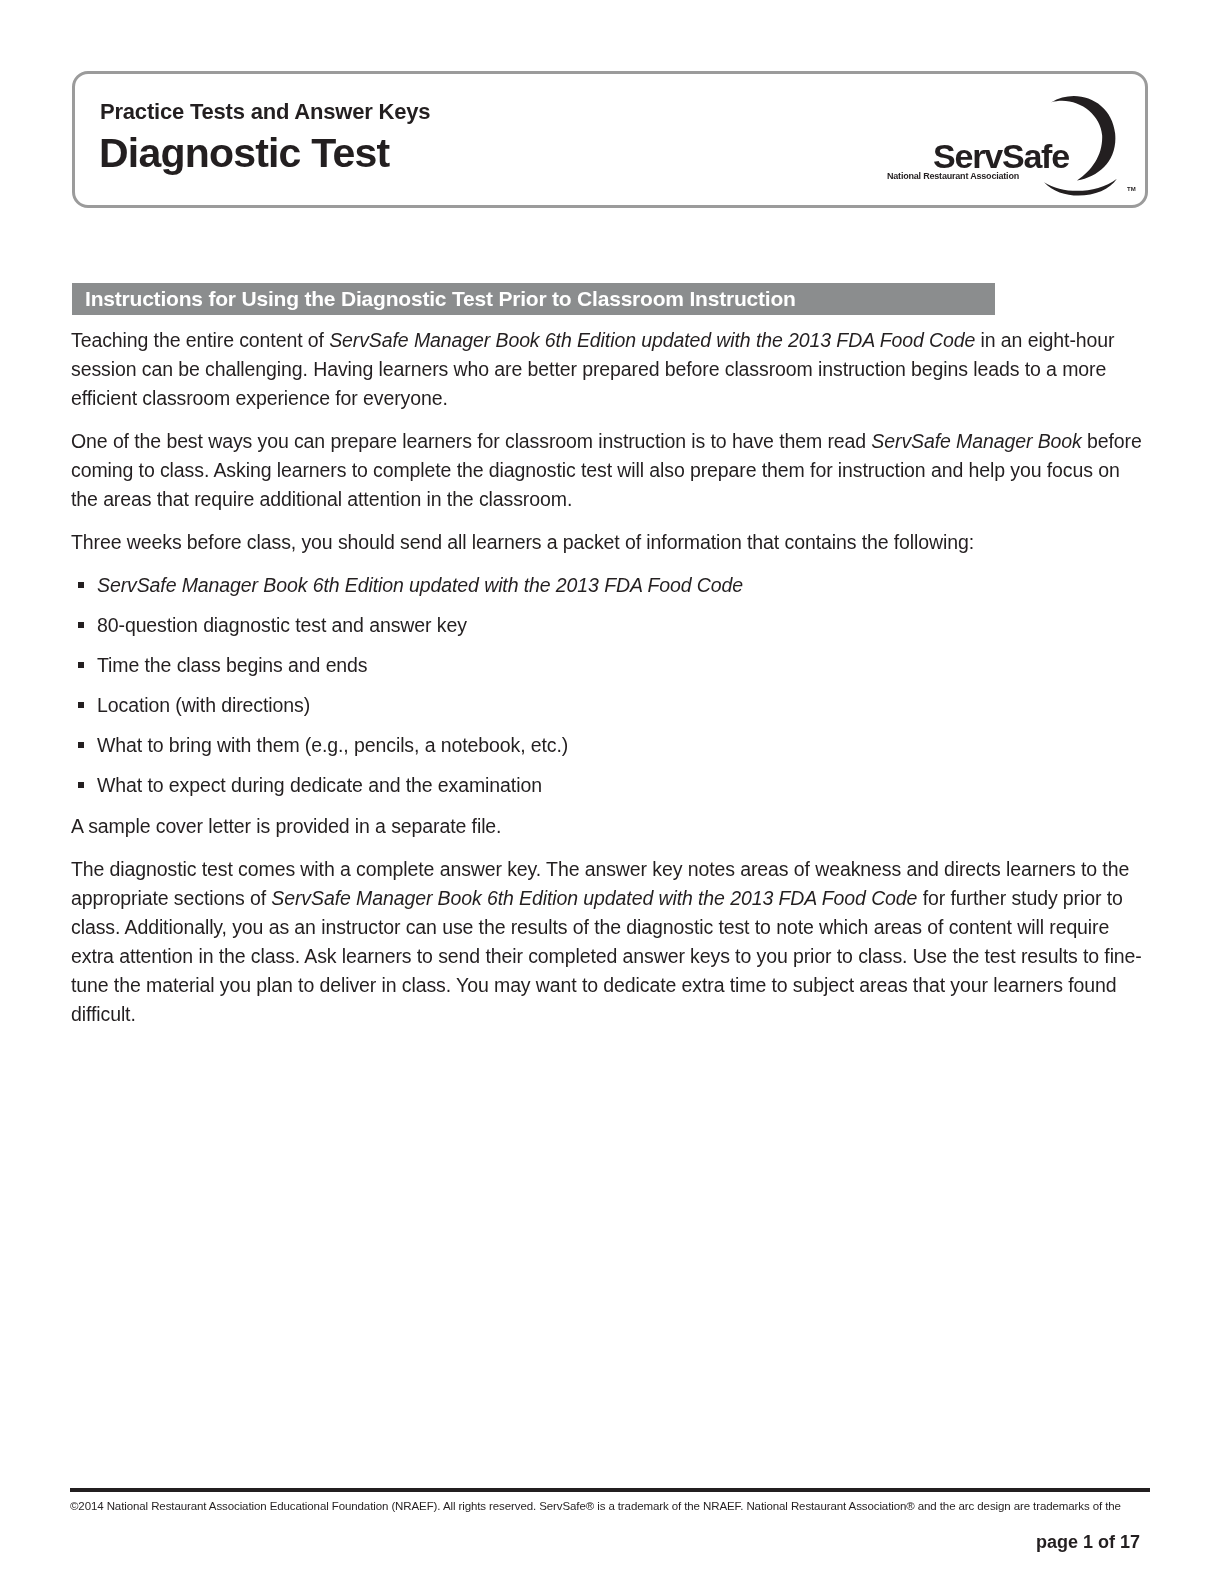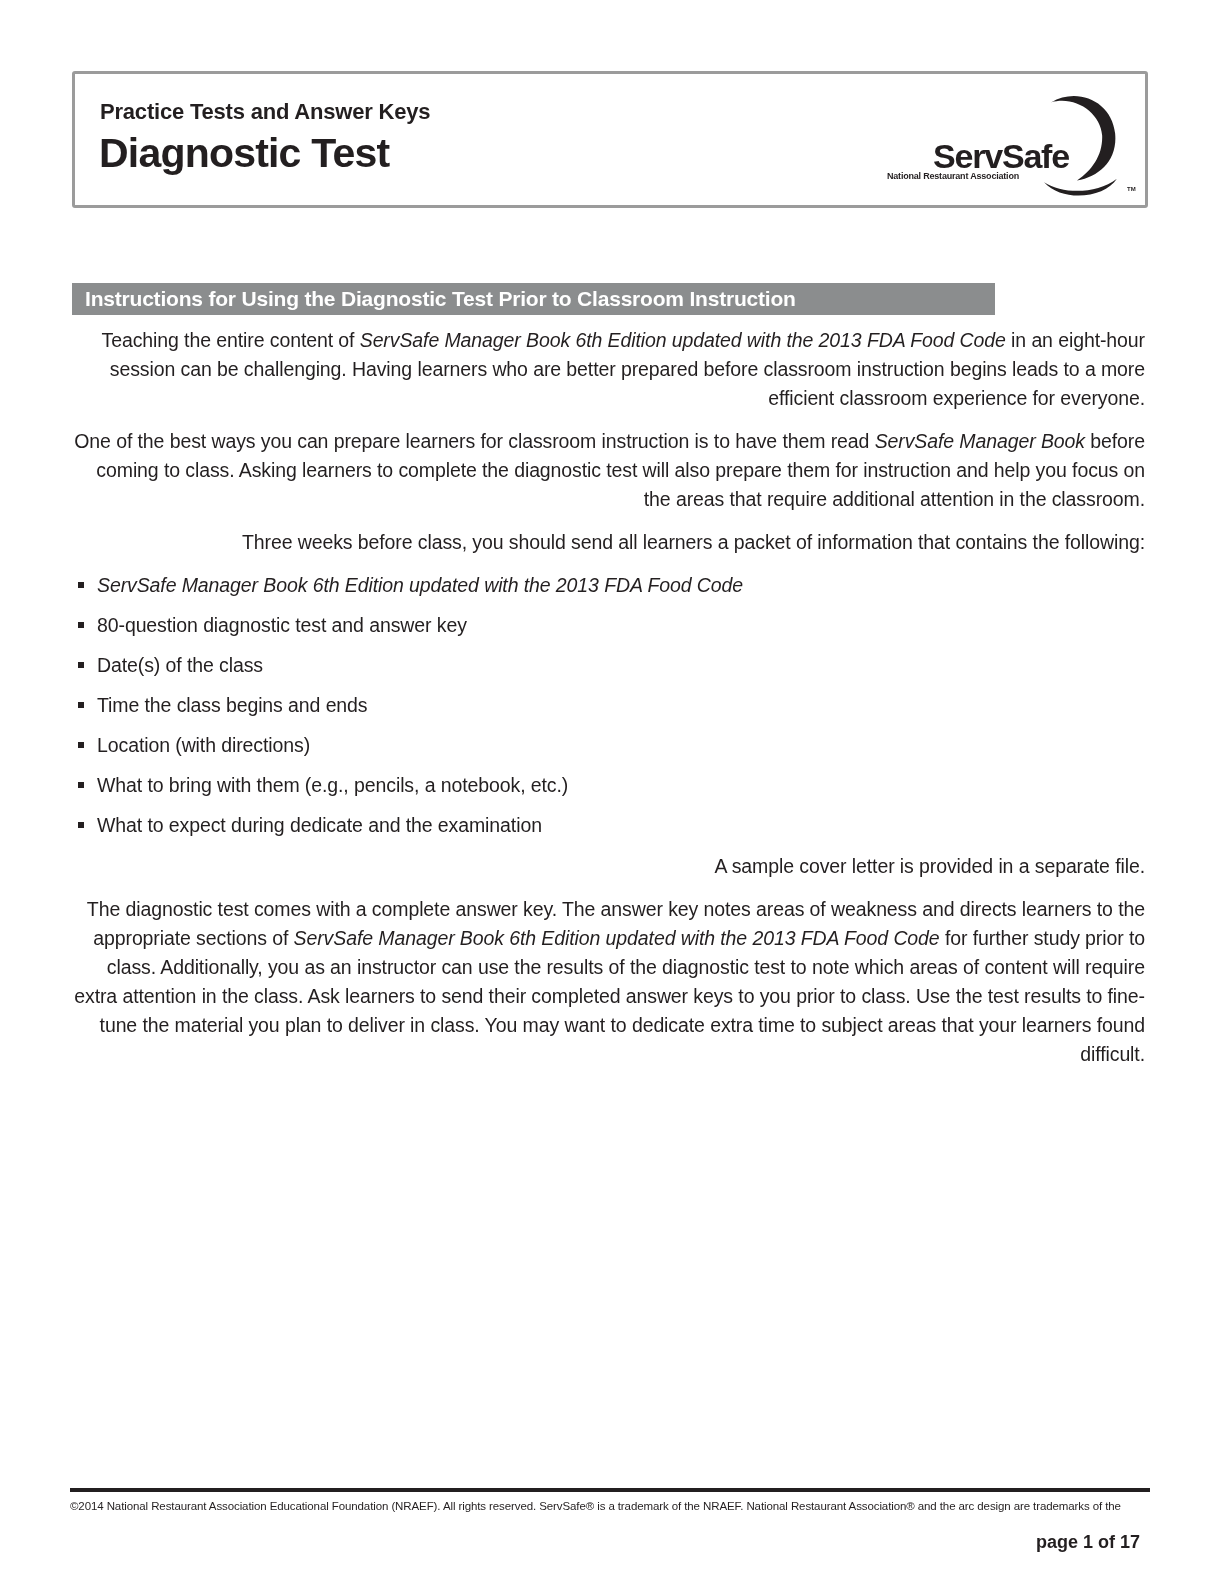--- a/index.html
+++ b/index.html
@@ -12,21 +12,21 @@
     color: #231f20;
     overflow: hidden;
   }
 
   
   .header-box {
     position: absolute;
     left: 72px; top: 71px;
     width: 1076px; height: 137px;
     border: 3px solid #9b9b9b;
-    border-radius: 3px;
+    border-radius: 16px;
     box-sizing: border-box;
   }
   .kicker {
     position: absolute;
     left: 25px; top: 25px;
     font-size: 22px;
     font-weight: bold;
     letter-spacing: -0.2px;
   }
   .doc-title {
@@ -86,21 +86,21 @@
 
   
   .body-copy {
     position: absolute;
     left: 71px; top: 326px;
     width: 1074px;
     font-size: 19.5px;
     line-height: 29px;
     letter-spacing: -0.1px;
   }
-  .body-copy p { margin: 0 0 14px 0; text-align: right; }
+  .body-copy p { margin: 0 0 14px 0; }
   .body-copy em { font-style: italic; }
   ul.packet-list {
     list-style: none;
     margin: 0 0 12px 0;
     padding: 0;
   }
   ul.packet-list li {
     position: relative;
     padding-left: 26px;
     margin-bottom: 11px;
@@ -156,21 +156,20 @@
   <div class="section-banner" style="background: rgb(139, 141, 142);">Instructions for Using the Diagnostic Test Prior to Classroom Instruction</div>
 
   <div class="body-copy">
     <p><span>Teaching the entire content of </span><em>ServSafe Manager Book 6th Edition updated with the 2013 FDA Food Code</em><span> in an eight-hour session can be challenging. Having learners who are better prepared before classroom instruction begins leads to a more efficient classroom experience for everyone.</span></p>
     <p><span>One of the best ways you can prepare learners for classroom instruction is to have them read </span><em>ServSafe Manager Book</em><span> before coming to class. Asking learners to complete the diagnostic test will also prepare them for instruction and help you focus on the areas that require additional attention in the classroom.</span></p>
     <p><span>Three weeks before class, you should send all learners a packet of information that contains the following:</span></p>
 
     <ul class="packet-list">
       <li><em>ServSafe Manager Book 6th Edition updated with the 2013 FDA Food Code</em></li>
       <li><span>80-question diagnostic test and answer key</span></li>
-      <li><span>Date(s) of the class</span></li>
       <li><span>Time the class begins and ends</span></li>
       <li><span>Location (with directions)</span></li>
       <li><span>What to bring with them (e.g., pencils, a notebook, etc.)</span></li>
       <li><span>What to expect during dedicate and the examination</span></li>
     </ul>
 
     <p><span>A sample cover letter is provided in a separate file.</span></p>
     <p><span>The diagnostic test comes with a complete answer key. The answer key notes areas of weakness and directs learners to the appropriate sections of </span><em>ServSafe Manager Book 6th Edition updated with the 2013 FDA Food Code</em><span> for further study prior to class. Additionally, you as an instructor can use the results of the diagnostic test to note which areas of content will require extra attention in the class. Ask learners to send their completed answer keys to you prior to class. Use the test results to fine-tune the material you plan to deliver in class. You may want to dedicate extra time to subject areas that your learners found difficult.</span></p>
   </div>
 

